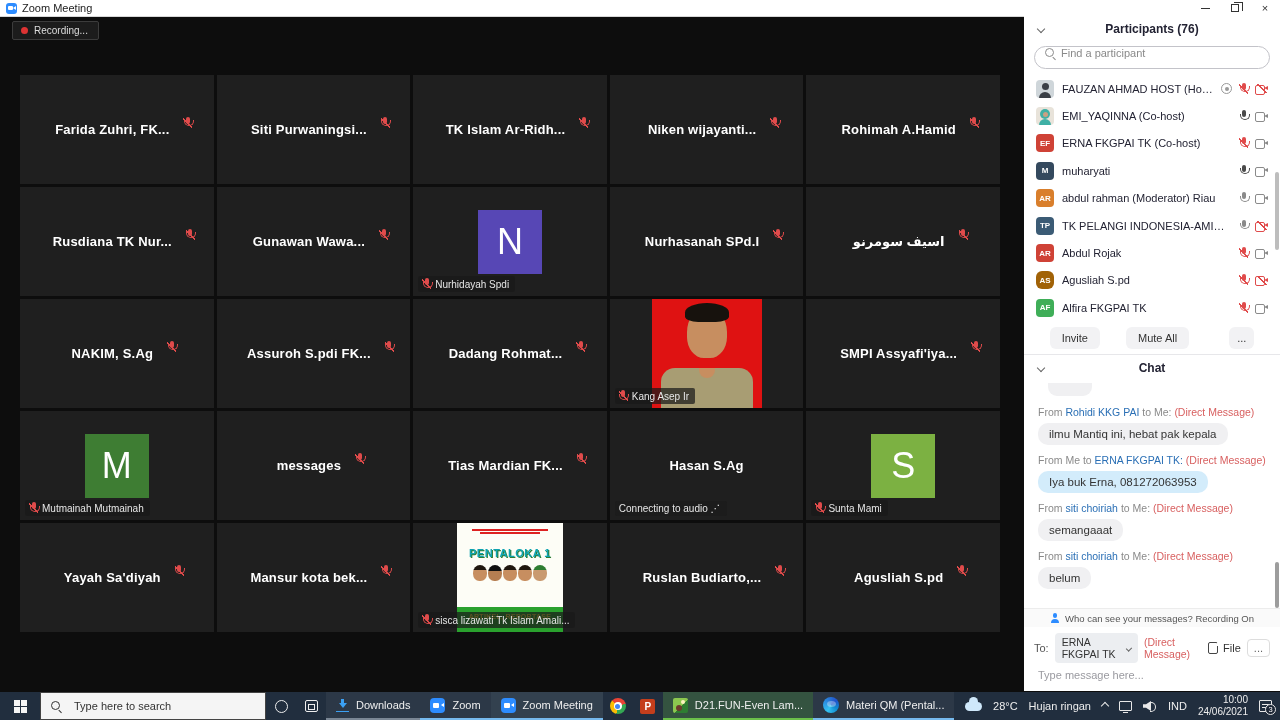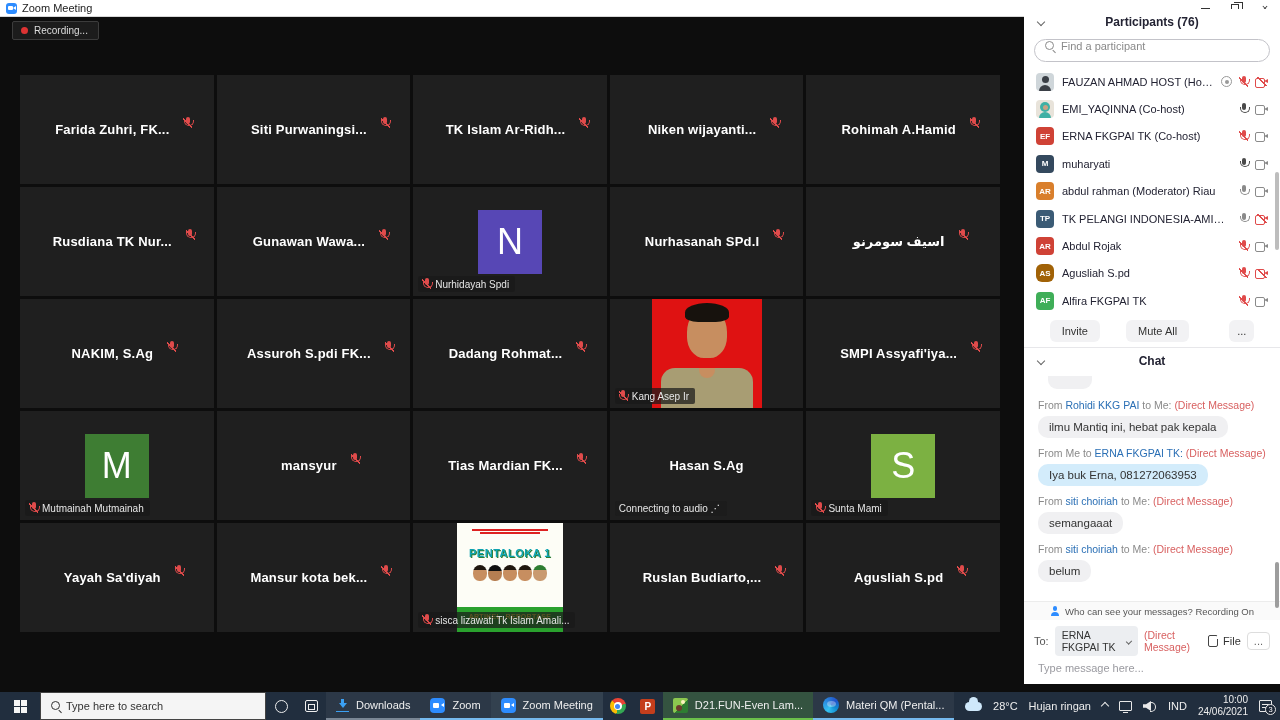--- a/index.html
+++ b/index.html
@@ -65,21 +65,21 @@
   .ic-cam::after{content:"";position:absolute;right:0;top:2px;border-top:2.5px solid transparent;border-bottom:2.5px solid transparent;border-right:4px solid currentColor;}
   .ic-cam.off{color:#e04b4b;background-image:linear-gradient(45deg,transparent 46%,#e04b4b 46%,#e04b4b 57%,transparent 57%);}
   .ic-rec{position:relative;width:11px;height:11px;border:1.2px solid #999;border-radius:50%;display:inline-block;flex:none;}
   .ic-rec::after{content:"";position:absolute;inset:2.5px;border-radius:50%;background:#999;}
   .chev{width:6px;height:6px;border-right:1.5px solid #666;border-bottom:1.5px solid #666;transform:rotate(45deg);display:inline-block;}
   .mag{position:relative;width:12px;height:12px;display:inline-block;}
   .mag::before{content:"";position:absolute;left:1px;top:1px;width:7px;height:7px;border:1.3px solid #8a8a8a;border-radius:50%;}
   .mag::after{content:"";position:absolute;right:0;bottom:0;width:4px;height:1.4px;background:#8a8a8a;transform:rotate(45deg);}
 
   
-  .panel{position:absolute;left:1024px;top:9px;width:256px;height:675px;background:#fff;color:#232333;display:flex;flex-direction:column;}
+  .panel{position:absolute;left:1024px;top:16px;width:256px;height:675px;background:#fff;color:#232333;display:flex;flex-direction:column;}
   .sec-head{height:26px;display:flex;align-items:center;position:relative;flex:none;}
   .sec-head .chev{position:absolute;left:14px;}
   .sec-title{width:100%;text-align:center;font-size:12px;font-weight:bold;}
   .searchwrap{margin:4px 10px 6px;height:23px;border:1px solid #c3c3c9;border-radius:12px;display:flex;align-items:flex-start;gap:5px;padding:0 9px;flex:none;}
   .searchwrap span.ph-text{font-size:11px;color:#8a8a8a;}
   .plist{flex:none;}
   .prow{height:27.4px;display:flex;align-items:center;padding:0 12px;gap:8px;}
   .pav{width:18px;height:18px;border-radius:4px;display:flex;align-items:center;justify-content:center;
     color:#fff;font-size:8px;font-weight:bold;flex:none;position:relative;overflow:hidden;}
   .pav .head{position:absolute;width:7px;height:7px;border-radius:50%;left:5.5px;top:3px;background:#3a3f46;}
@@ -117,21 +117,21 @@
   .ic-file{position:relative;width:10px;height:12px;border:1.2px solid #444;border-radius:2px;display:inline-block;}
   .ic-file::before{content:"";position:absolute;right:-1px;top:-1px;border-left:4px solid transparent;border-bottom:4px solid #fff;}
   .morebtn{border:1px solid #ddd;border-radius:4px;background:#fff;padding:2px 6px;font-size:11px;color:#666;font-family:inherit;}
   .typeline{flex:none;padding:2px 14px 10px;font-size:11px;color:#9a9aa0;}
   .sb{position:absolute;width:4px;border-radius:2px;background:#bdbdbd;}
 
   
   .taskbar{position:absolute;left:0;top:692px;width:1280px;height:28px;background:#212e3e;display:flex;align-items:stretch;color:#eee;}
   .tb-start{width:40px;display:flex;align-items:center;justify-content:center;}
   .win-logo{width:6px;height:6px;background:#f5f5f5;box-shadow:7px 0 0 #f5f5f5,0 7px 0 #f5f5f5,7px 7px 0 #f5f5f5;margin:-7px 7px 0 0;}
-  .tb-search{width:226px;background:#f5f5f5;border:1px solid #444;display:flex;align-items:center;gap:4px;padding:0 9px;color:#333;}
+  .tb-search{width:226px;background:#f5f5f5;border:1px solid #444;display:flex;align-items:center;gap:12px;padding:0 9px;color:#333;}
   .tb-search .mag::before{border-color:#333;}
   .tb-search .mag::after{background:#333;}
   .tb-search span.ph-text{font-size:11px;color:#333;}
   .tb-iconbtn{width:30px;display:flex;align-items:center;justify-content:center;}
   .cortana{width:13px;height:13px;border:1.6px solid #eee;border-radius:50%;}
   .taskview{width:13px;height:12px;border:1.3px solid #eee;border-radius:2px;position:relative;}
   .taskview::before{content:"";position:absolute;left:2.5px;top:2.5px;width:5px;height:4.5px;border:1.2px solid #eee;}
   .tb-app{display:flex;align-items:center;gap:7px;padding:0 10px;font-size:11px;border-bottom:2px solid transparent;white-space:nowrap;}
   .u-blue{border-bottom-color:#76b9ed;background:rgba(255,255,255,.05);}
   .u-gray{border-bottom-color:#7a8694;background:rgba(255,255,255,.05);}
@@ -270,21 +270,21 @@
     <div class="tile">
       <span class="tavatar" style="background-color: rgb(62, 125, 51);">
           <span class="tav-letter">M</span>
         </span>
       <span class="tlabel">
           <span class="ic-mic muted"></span>
           <span>Mutmainah Mutmainah</span>
         </span>
     </div>
     <div class="tile">
-        <span class="tname">mansyur</span>
+        <span class="tname">messages</span>
         <span class="ic-mic muted tmic"></span>
       </div>
     <div class="tile">
         <span class="tname">Tias Mardian FK...</span>
         <span class="ic-mic muted tmic"></span>
       </div>
     <div class="tile">
       <span class="tname">Hasan S.Ag</span>
       <span class="tlabel plain">
           <span>Connecting to audio ⋰</span>

